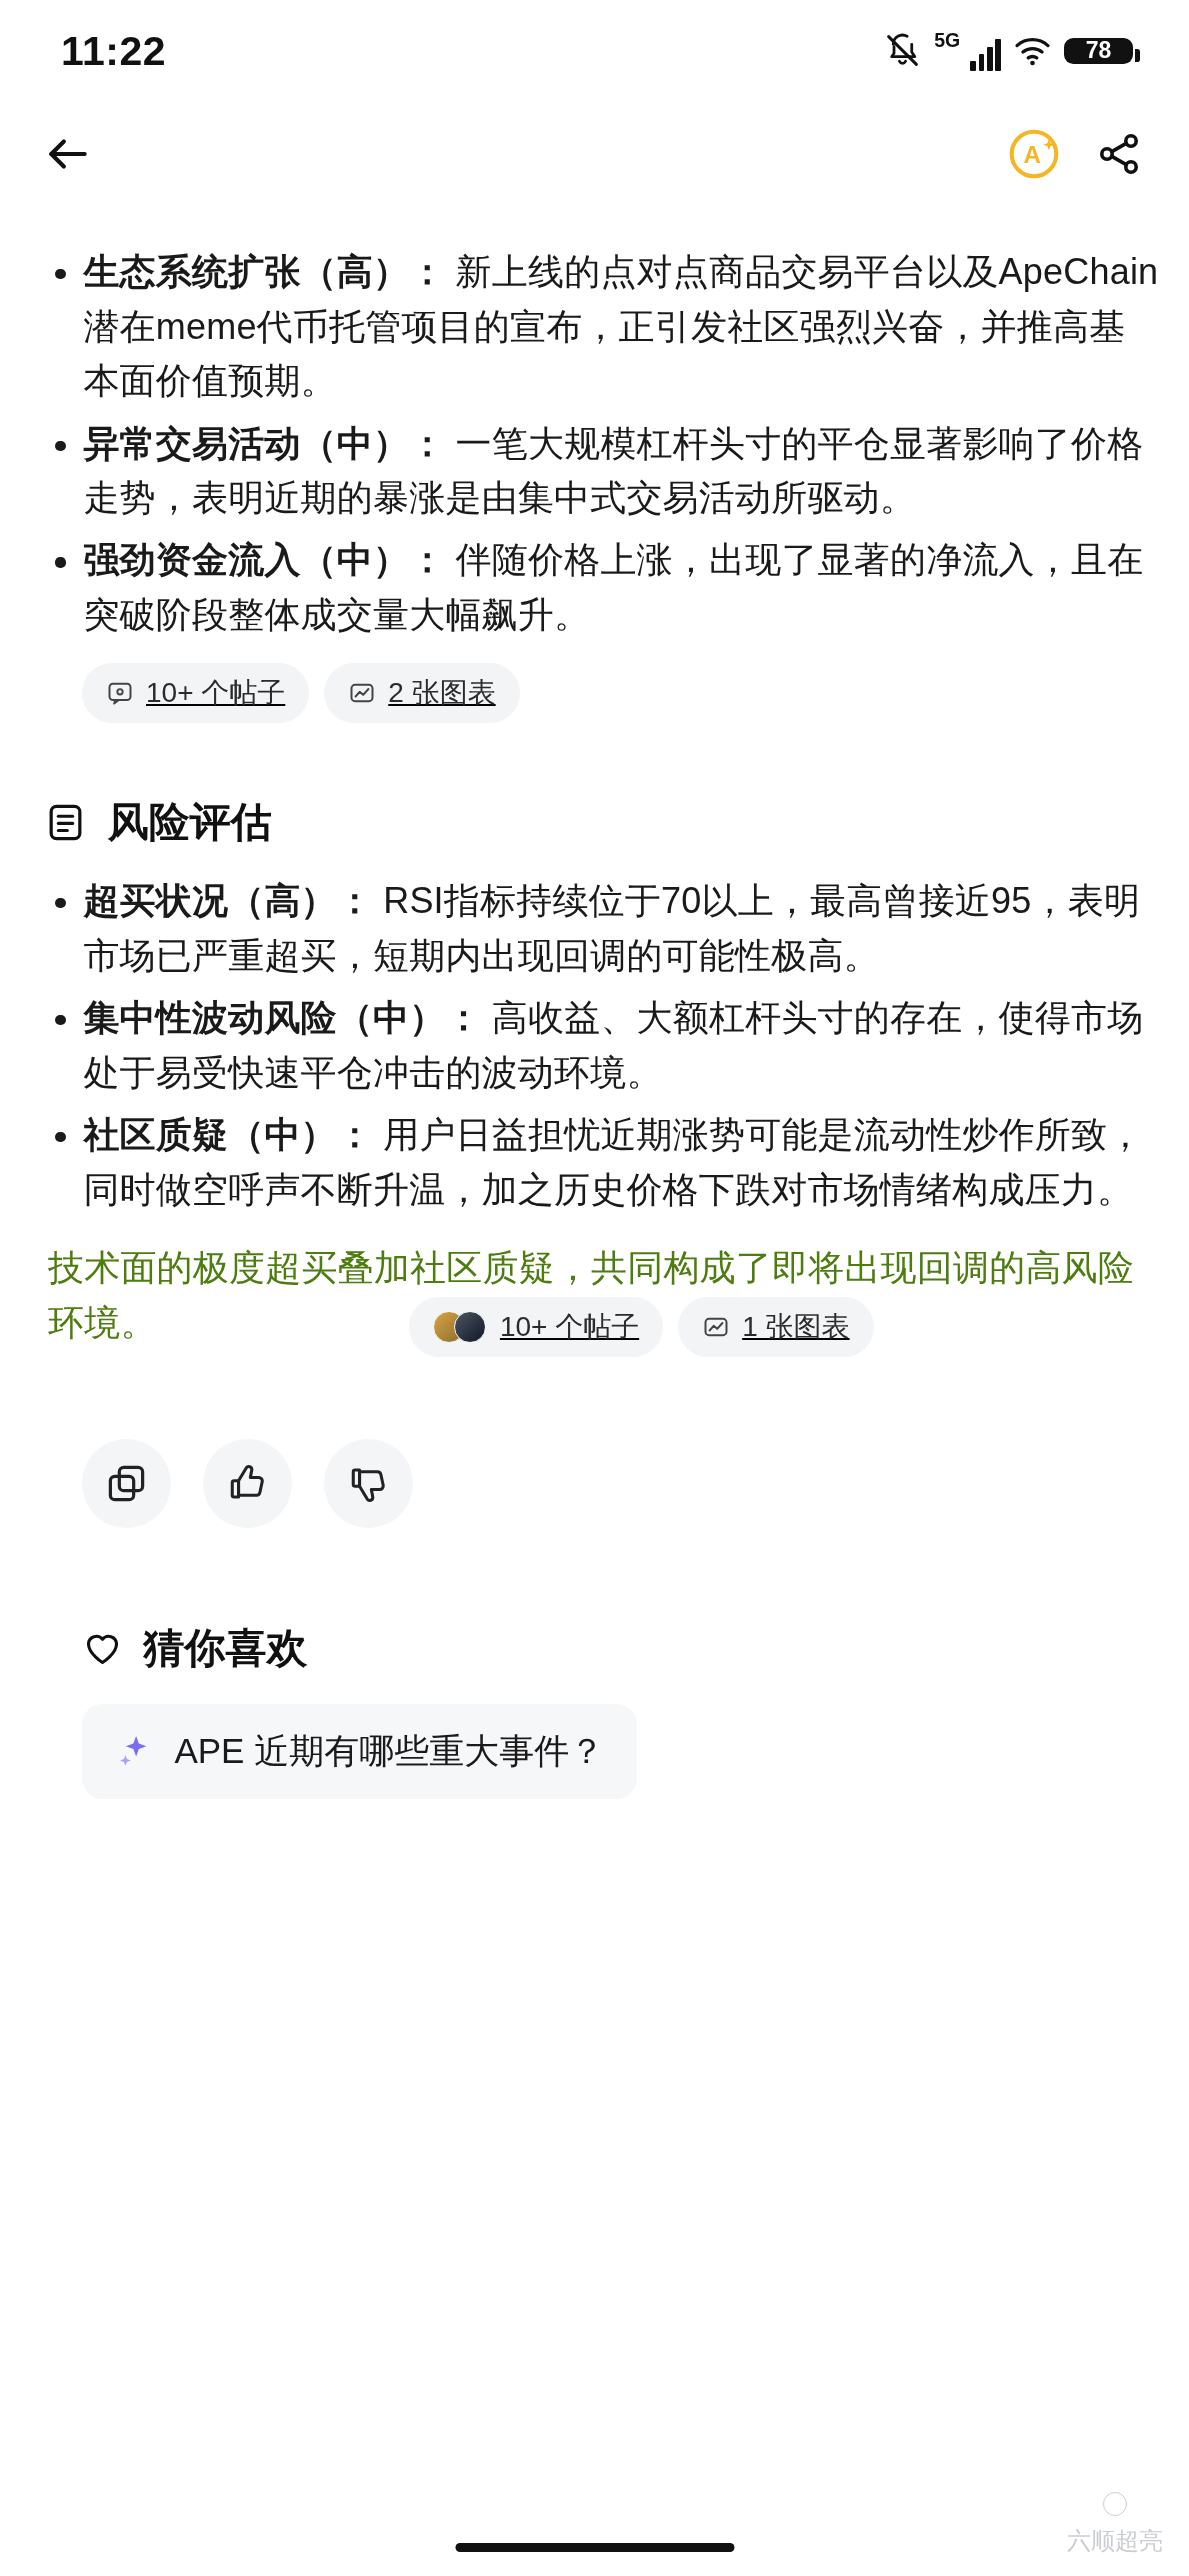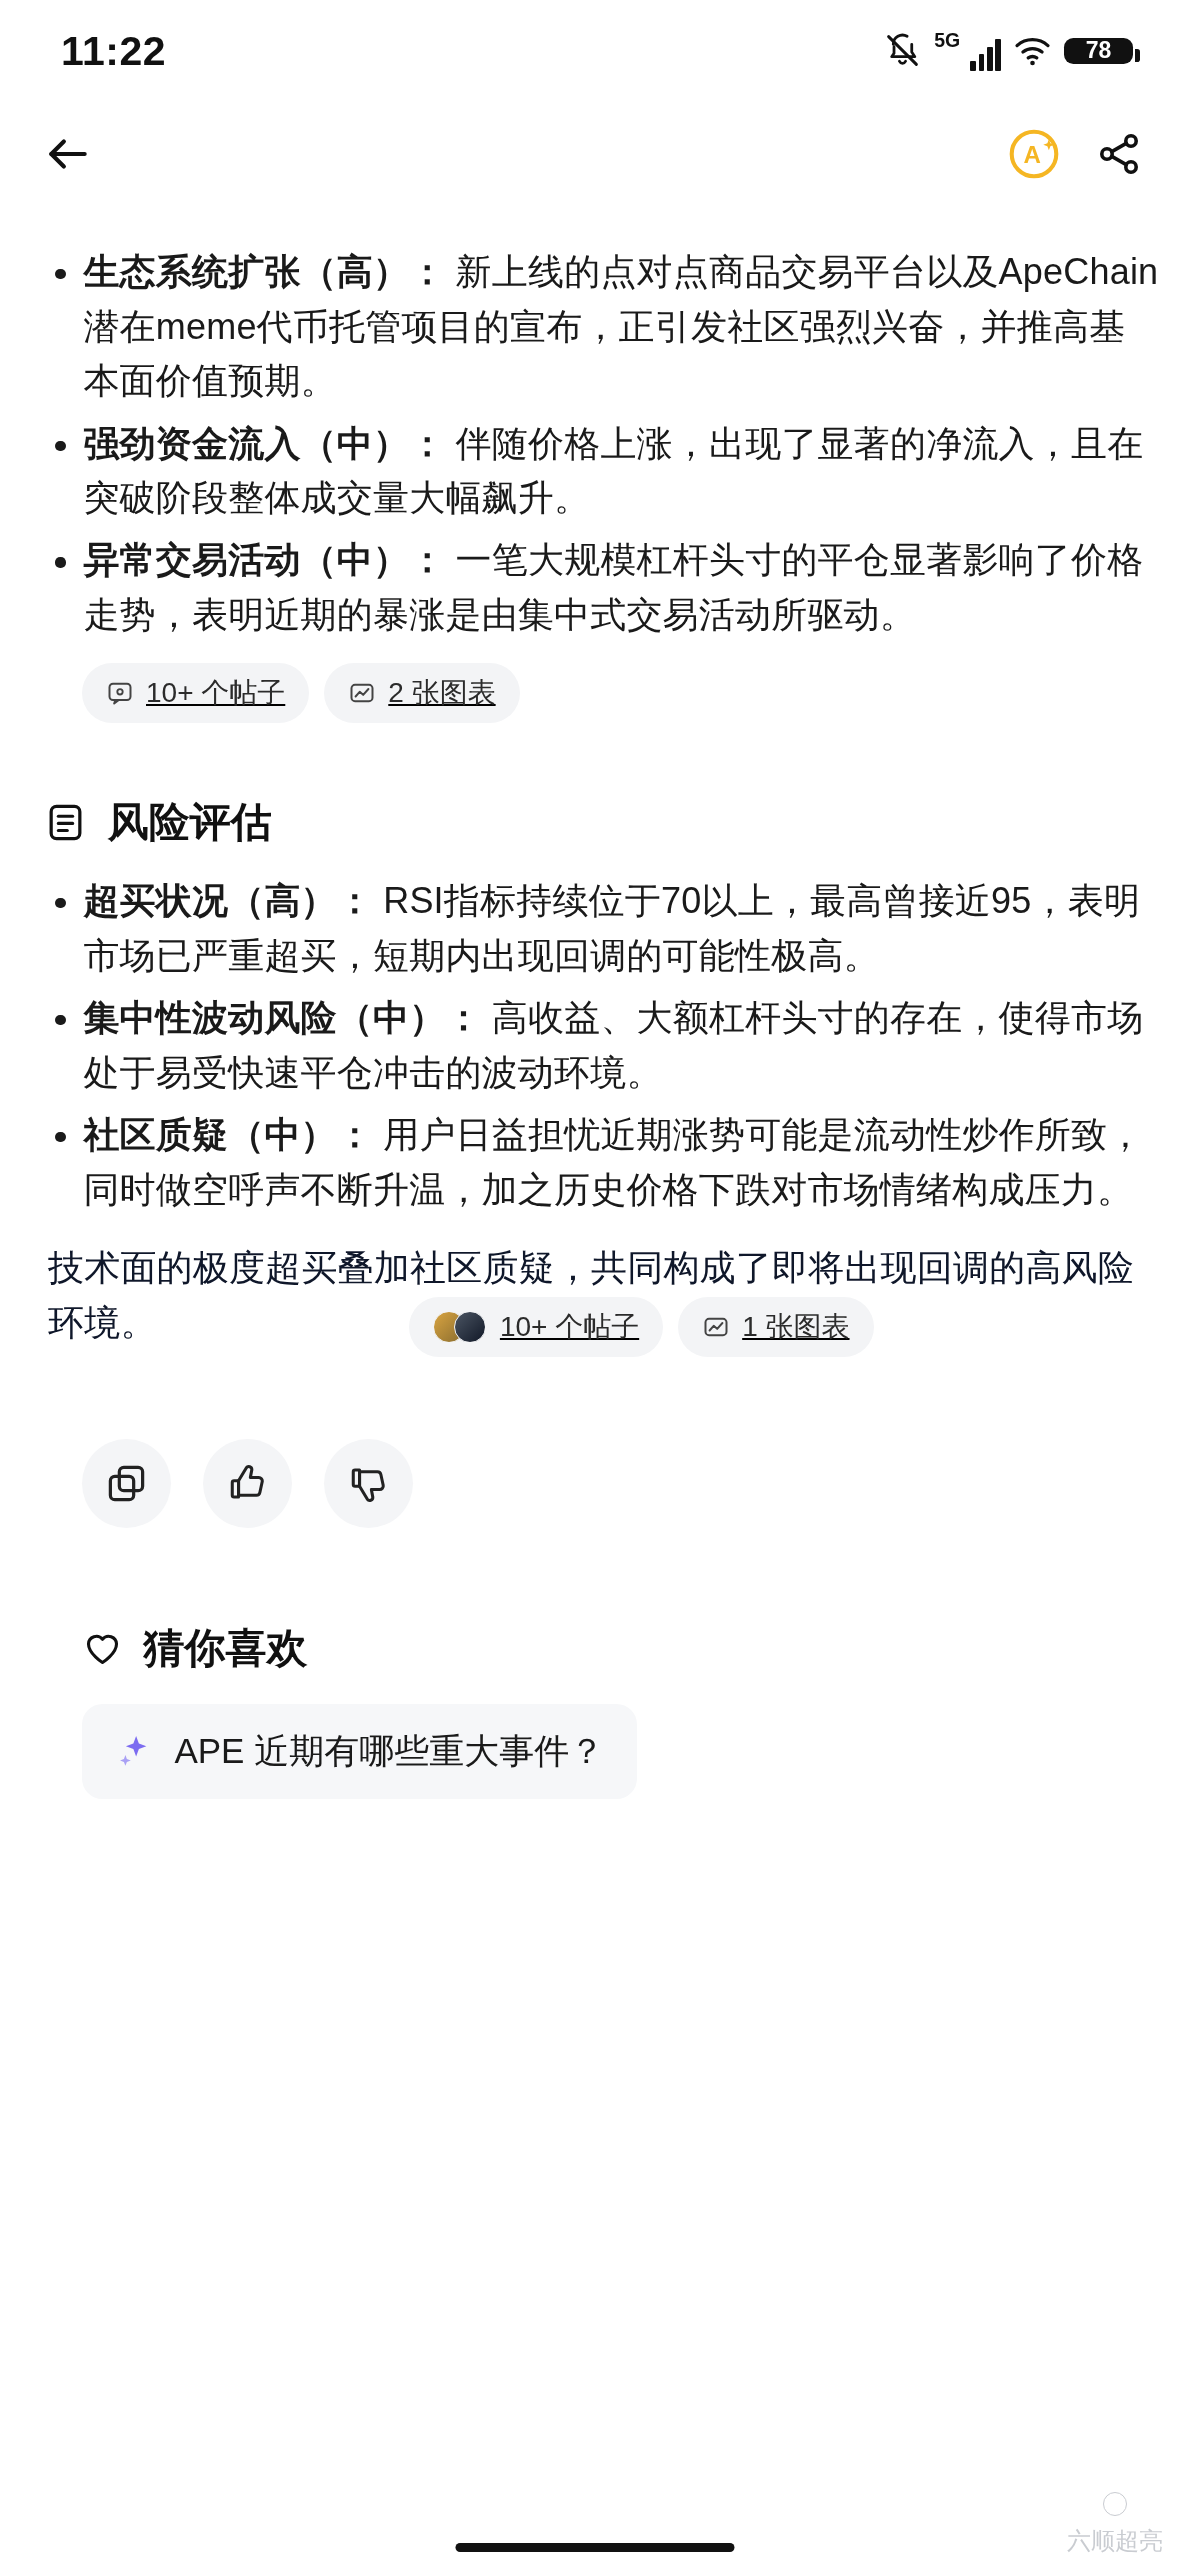--- a/index.html
+++ b/index.html
@@ -146,21 +146,21 @@
     margin: 72px 0 24px 7.4px;
     font-size: 41px;
     font-weight: 700;
     color: #111;
   }
   .section-title .doc-icon { width: 43px; height: 43px; }
 
   .para {
     font-size: 36px;
     line-height: 1.52;
-    color: #0f172a;
+    color: #4d7c0f;
     margin: 24px 0 0 11px;
     letter-spacing: 0.2px;
   }
   .avatars {
     display: inline-flex;
     align-items: center;
     margin-right: 1.9px;
   }
   .avatars span {
     width: 32px;
@@ -295,24 +295,24 @@
   </div>
 </div>
 
 <div class="content">
 
   <ul class="bullets">
     <li>
       <span class="lead">生态系统扩张（高）：</span><span> 新上线的点对点商品交易平台以及ApeChain潜在meme代币托管项目的宣布，正引发社区强烈兴奋，并推高基本面价值预期。</span>
     </li>
     <li>
+      <span class="lead">异常交易活动（中）：</span><span> 一笔大规模杠杆头寸的平仓显著影响了价格走势，表明近期的暴涨是由集中式交易活动所驱动。</span>
+    </li>
+    <li>
       <span class="lead">强劲资金流入（中）：</span><span> 伴随价格上涨，出现了显著的净流入，且在突破阶段整体成交量大幅飙升。</span>
-    </li>
-    <li>
-      <span class="lead">异常交易活动（中）：</span><span> 一笔大规模杠杆头寸的平仓显著影响了价格走势，表明近期的暴涨是由集中式交易活动所驱动。</span>
     </li>
   </ul>
 
   <div class="chips">
     <div class="chip">
       <svg width="28" height="28" viewBox="0 0 24 24">
         <rect x="3" y="4" width="18" height="14" rx="3" fill="none" stroke="#444" stroke-width="1.7"></rect>
         <path d="M8 18l-1 3 4-3" fill="none" stroke="#444" stroke-width="1.7" stroke-linejoin="round"></path>
         <circle cx="12" cy="11" r="2.3" fill="none" stroke="#444" stroke-width="1.6"></circle>
       </svg>

